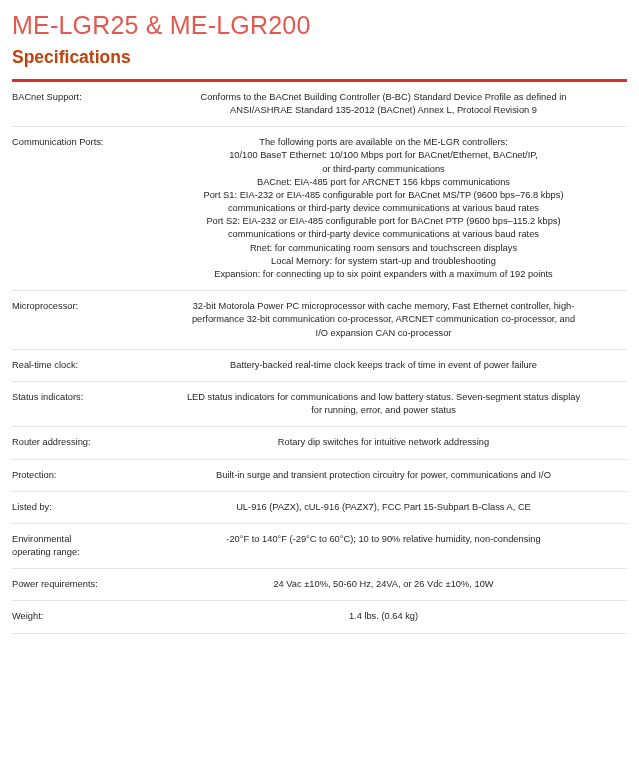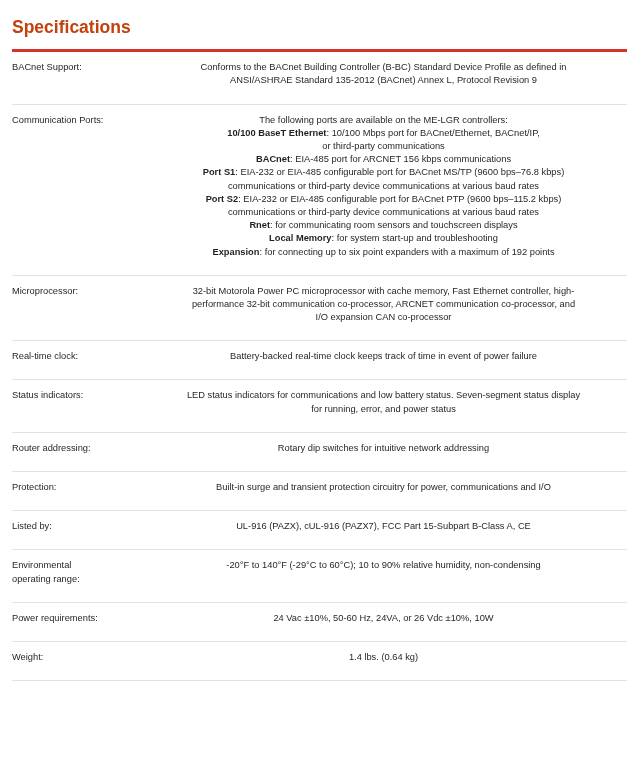--- a/index.html
+++ b/index.html
@@ -42,50 +42,51 @@
     width: 615px;
   }
   table.spec {
     border-collapse: collapse;
     width: 615px;
     margin-top: 0;
     table-layout: fixed;
   }
   table.spec td {
     vertical-align: top;
-    padding: 9px 4px 16px 0;
+    padding: 9px 4px 9px 0;
     font-size: 9.3px;
     line-height: 1.42;
     border-bottom: 1px solid #e3e3e3;
   }
   table.spec tr:last-child td {
     border-bottom: none;
   }
   td.label {
     width: 128px;
     padding-left: 2px;
     color: #231f20;
   }
   td.value {
     color: #231f20;
     text-align: center;
   }
-  .b { font-weight: bold; }
+  .b { font-weight: normal; }
   .line { display: block; }
   td.dimlabel {
     width: 128px;
     padding-left: 2px;
   }
   .dims-row td { border-bottom: none; }
 </style>
 </head>
 <body>
 
 <div class="page">
 
+  <h1 class="doc-title">ME-LGR25 &amp; ME-LGR200</h1>
   <h2 class="doc-subtitle">Specifications</h2>
 
   <div class="rule"></div>
 
   <table class="spec">
     <tbody id="spec-body">
         <tr>
           <td class="label">
             <span class="line">BACnet Support:</span>
           </td>

